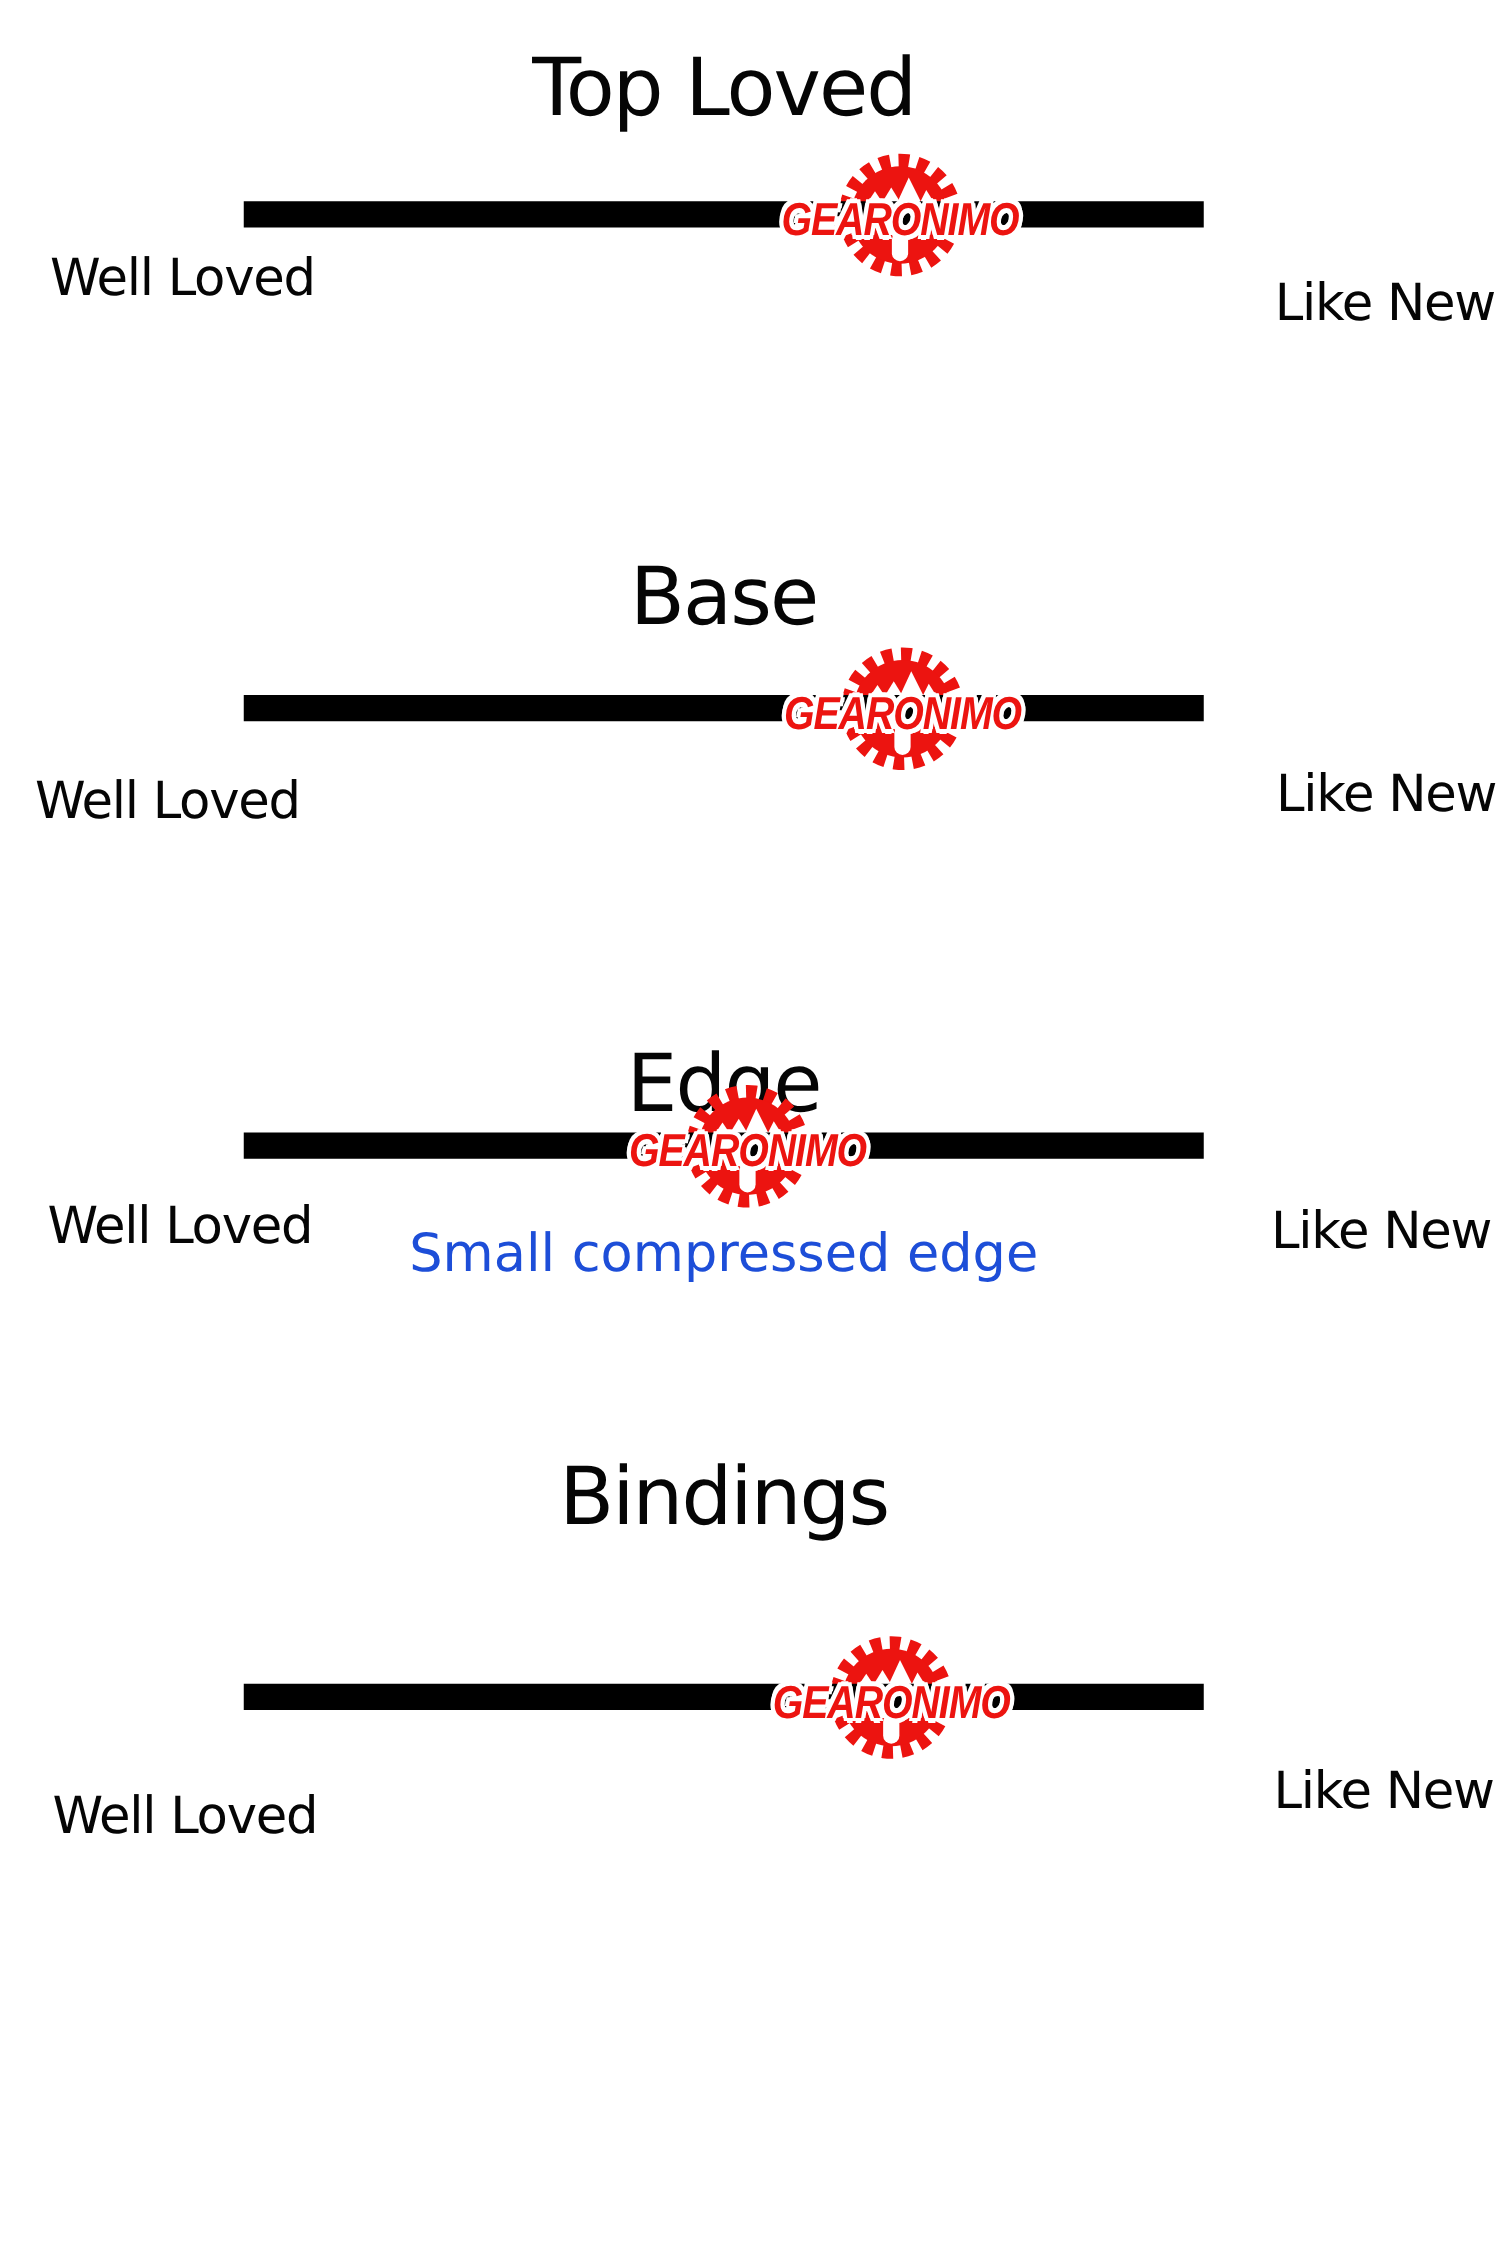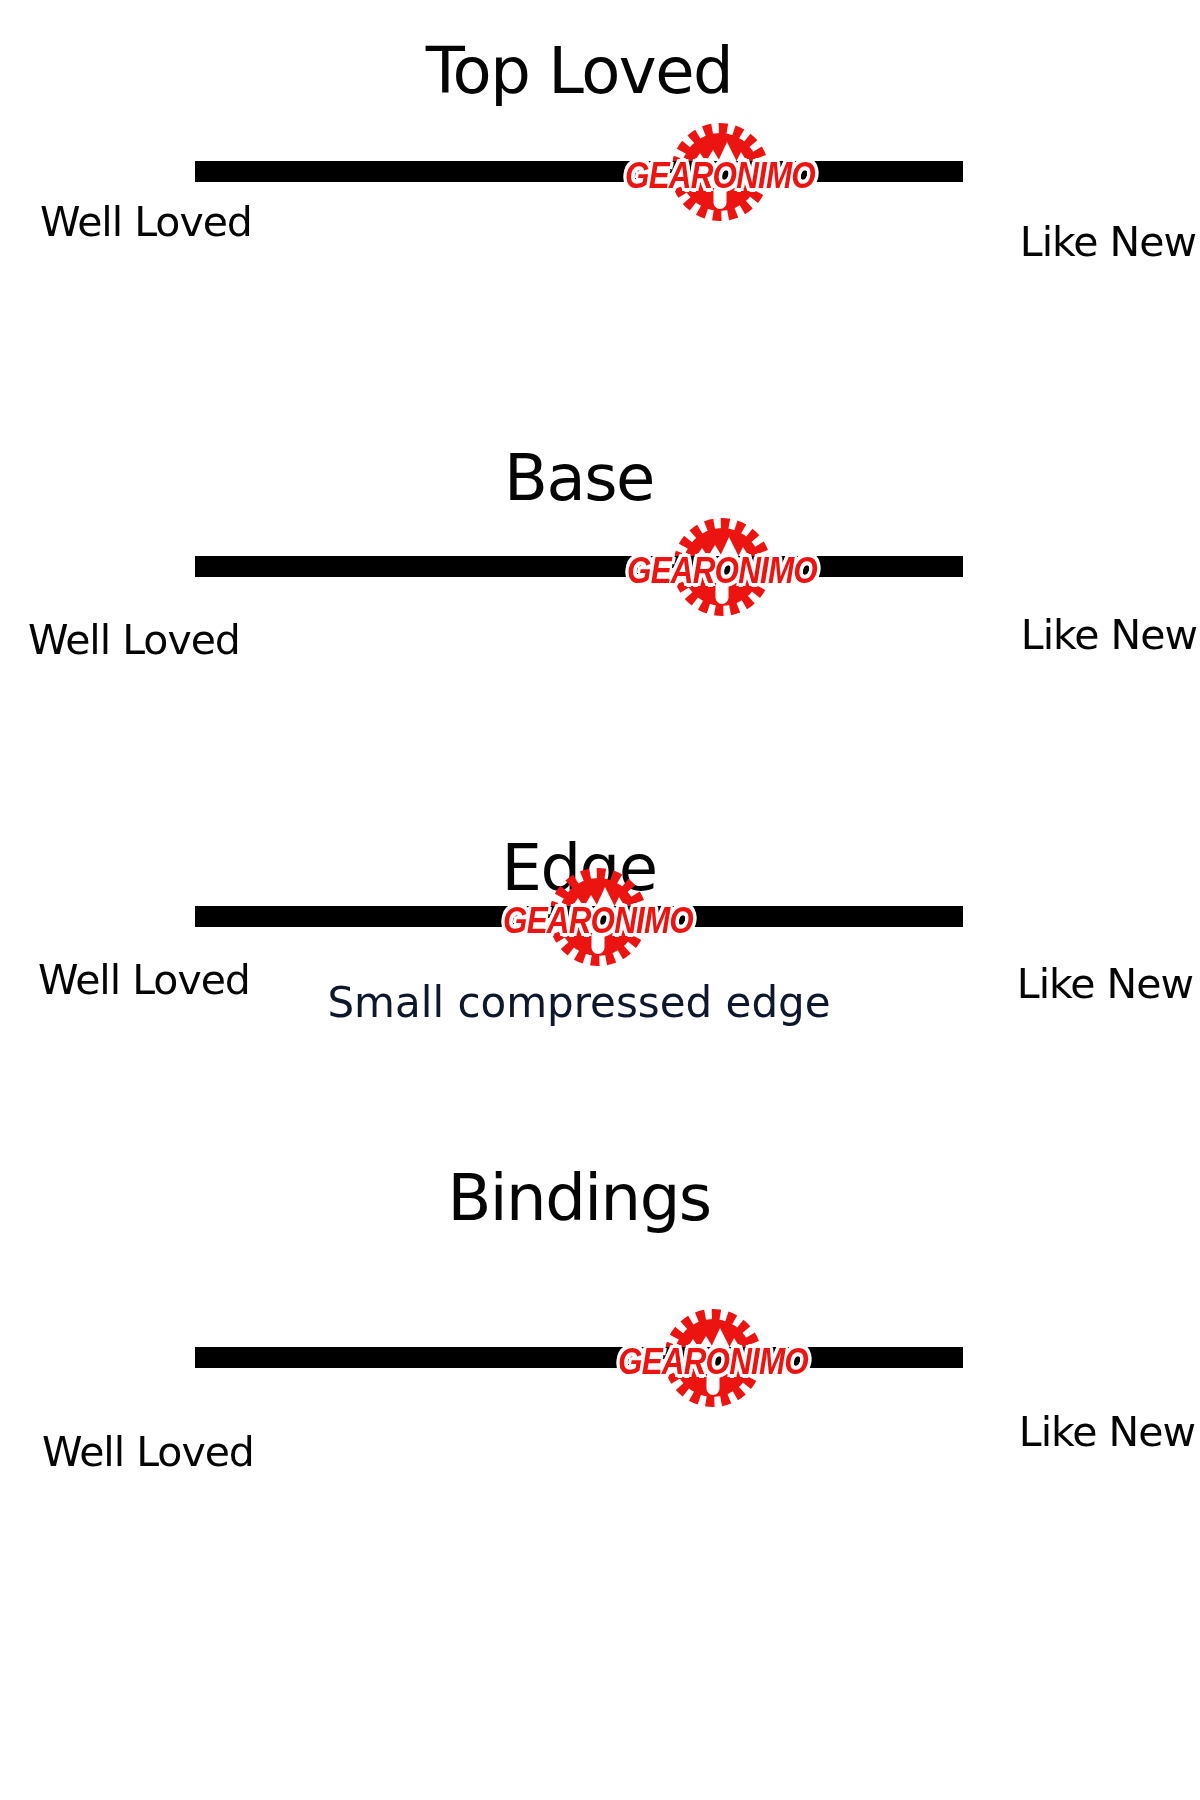--- a/index.html
+++ b/index.html
@@ -19,21 +19,21 @@
     position:absolute;left:0;top:54px;z-index:3;white-space:nowrap;
     transform:translate(-50%,-50%) scaleX(0.85);
     font-family:"Liberation Sans",sans-serif;font-weight:700;font-size:37px;letter-spacing:-1px;
     color:#ec1410;
     text-shadow:-3px -3px 0 #fff,3px -3px 0 #fff,-3px 3px 0 #fff,3px 3px 0 #fff,
                 0 -4px 0 #fff,0 4px 0 #fff,-4px 0 0 #fff,4px 0 0 #fff;
   }
   .label{position:absolute;font-size:41px;line-height:1;letter-spacing:-1px;white-space:nowrap;}
   .note{
     position:absolute;left:195px;width:768px;text-align:center;
-    font-size:42px;line-height:1;color:#0f172a;white-space:nowrap;
+    font-size:42px;line-height:1;color:#1d4ed8;white-space:nowrap;
   }
 </style>
 </head>
 <body>
 
 <div class="page">
 
   <div>
     <div class="title" style="top:39px;">Top Loved</div>
     <div class="scale" style="top:122px;">

